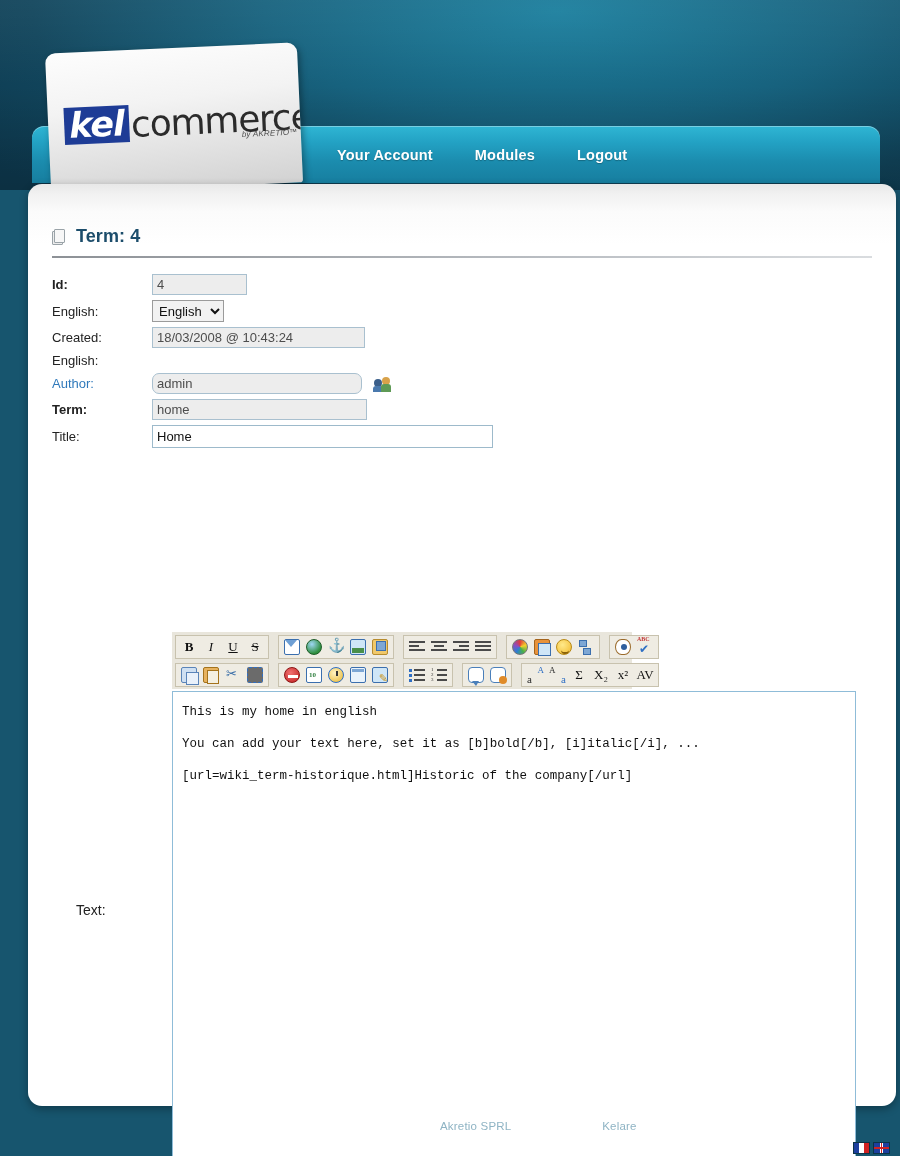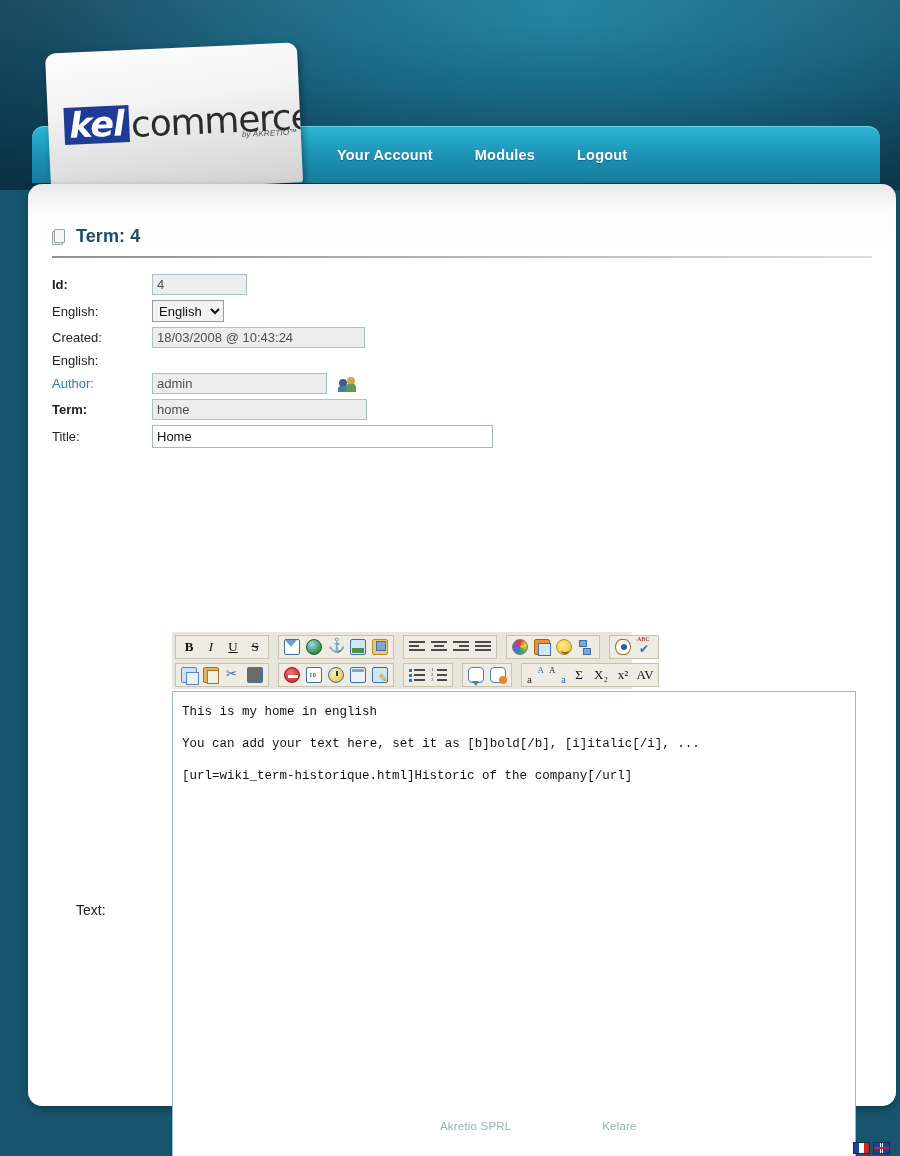--- a/index.html
+++ b/index.html
@@ -118,21 +118,21 @@
     font-family:"Liberation Sans", sans-serif;
     font-size:13px; color:#333;
     border:1px solid #a9c0cf; background:#ededed;
     height:21px; line-height:19px; padding:0 4px;
     border-radius:0;
   }
   .inp.readonly{ background:#ededed; color:#4d4d4d; }
   .inp.editable{ background:#ffffff; color:#111; }
   .inp-id{ width:95px; }
   .inp-date{ width:213px; }
-  .inp-author{ width:175px; }
+  .inp-author{ width:210px;border-radius:7px; }
   .inp-name{ width:215px; }
   .inp-title{ width:341px; height:23px; line-height:21px; border:1px solid #9dbacb;}
 
   .sel{
     font-family:"Liberation Sans", sans-serif; font-size:13px;
     height:22px; padding:1px 2px; border:1px solid #9b9b9b;
     background:#f2f2f2; color:#111; width:72px;
   }
   #author-pick{
     margin-left:12px; width:18px; height:16px; position:relative; cursor:pointer;

